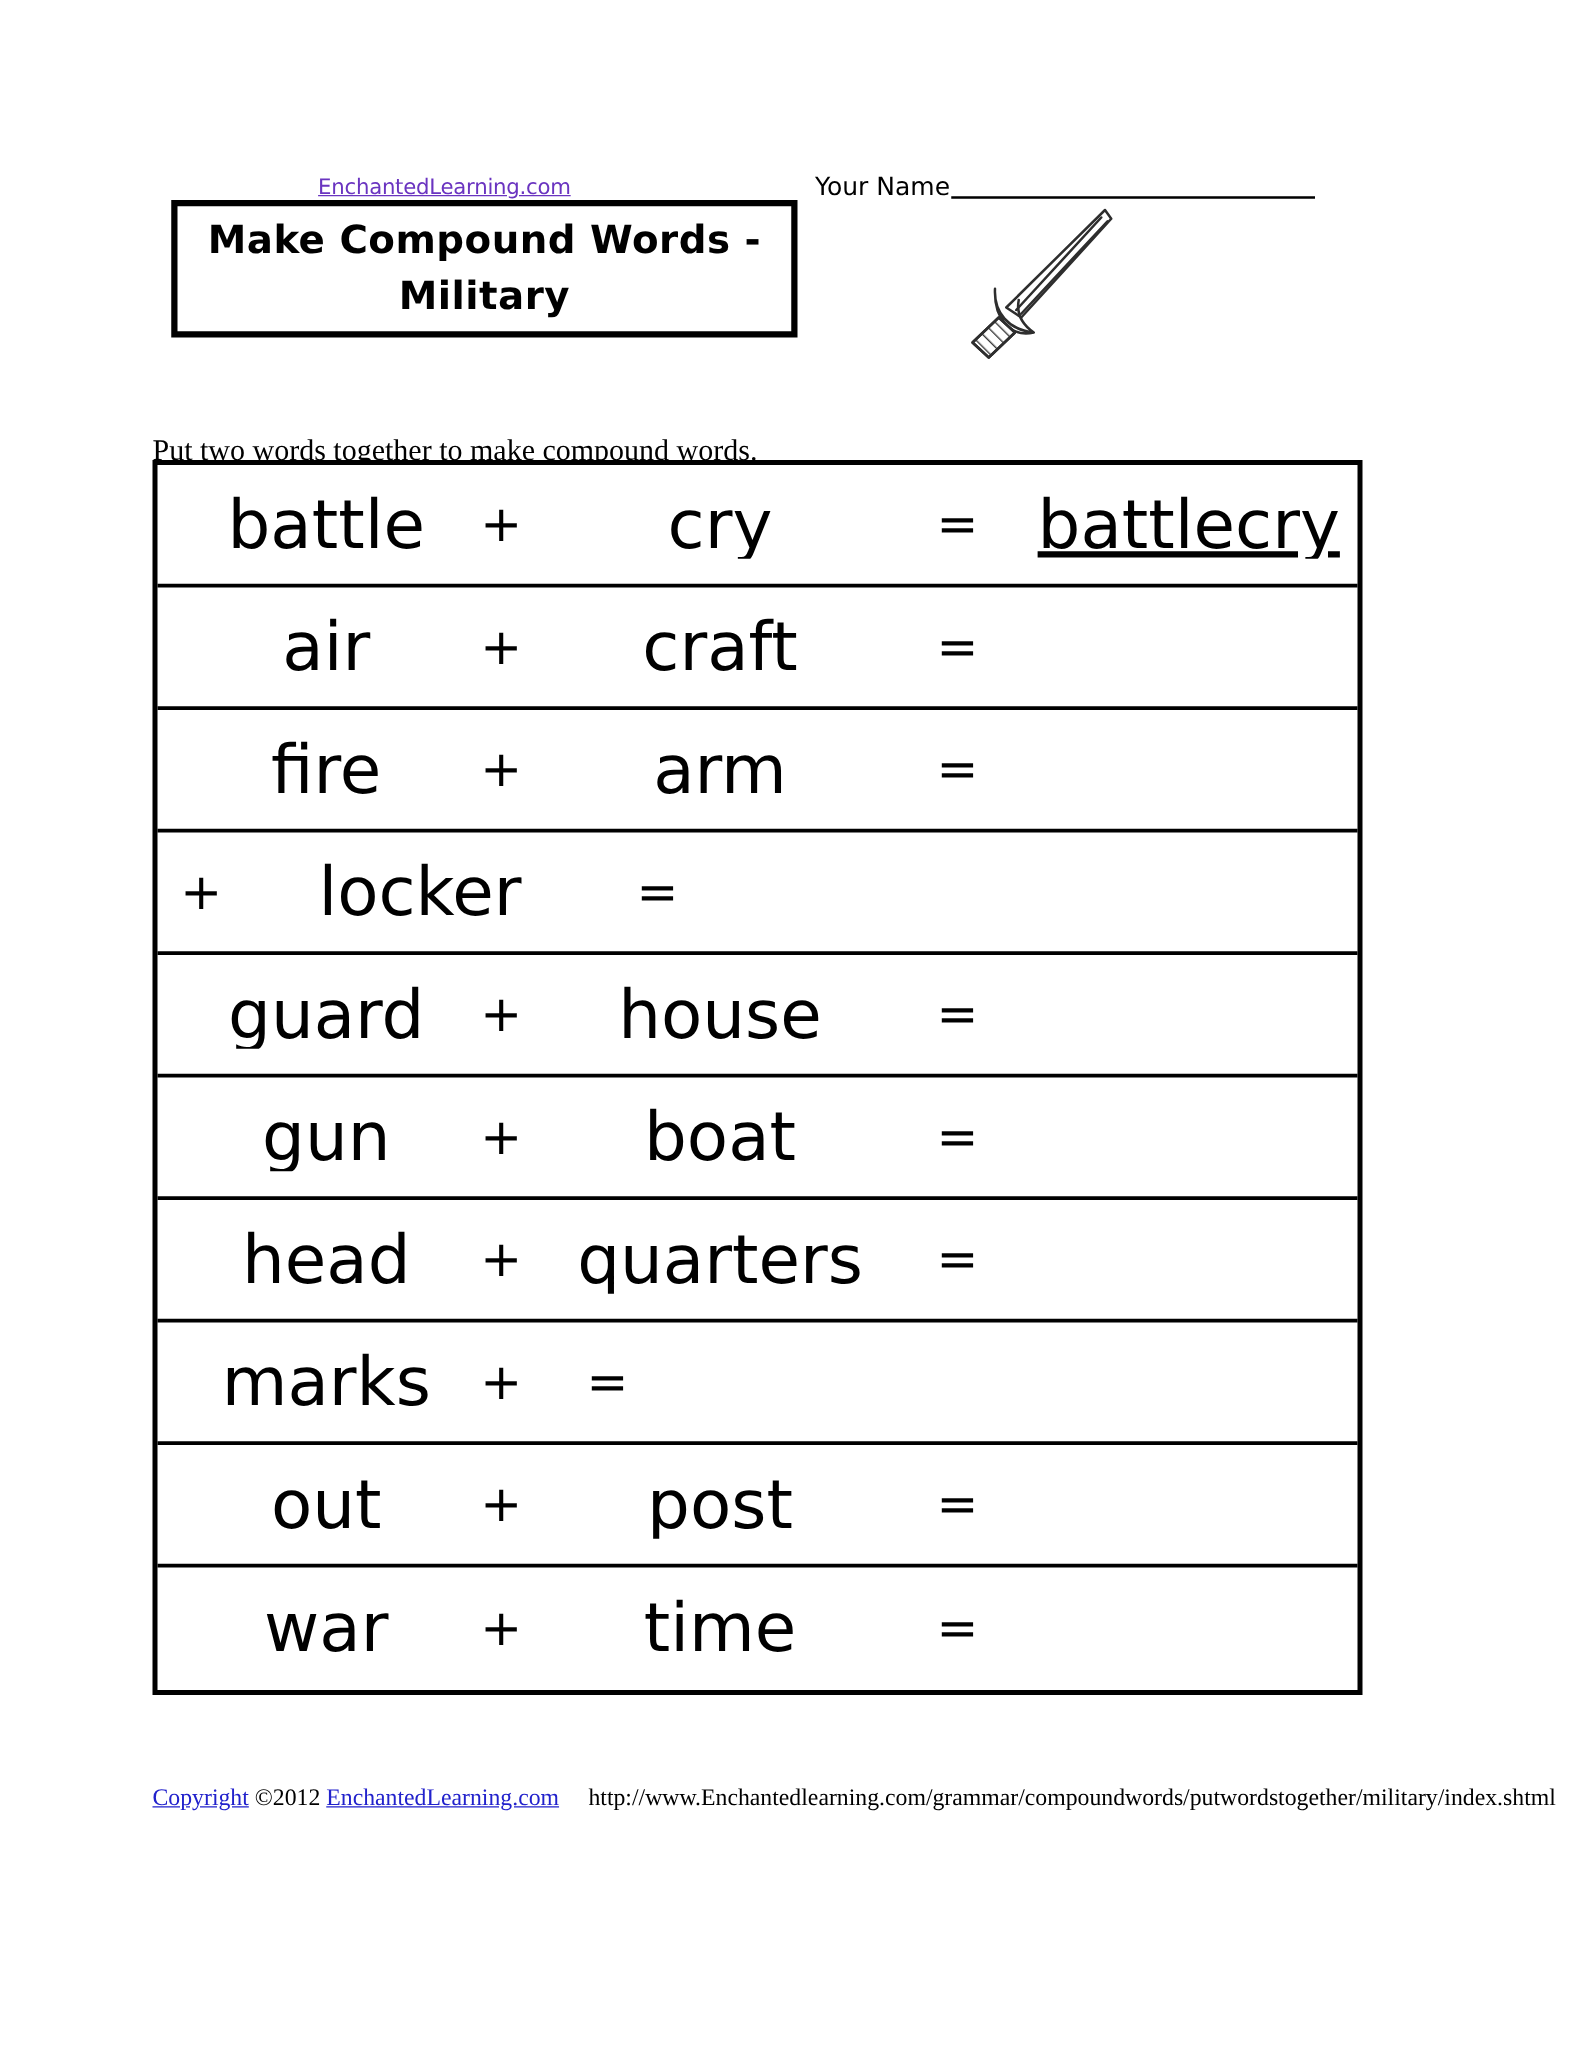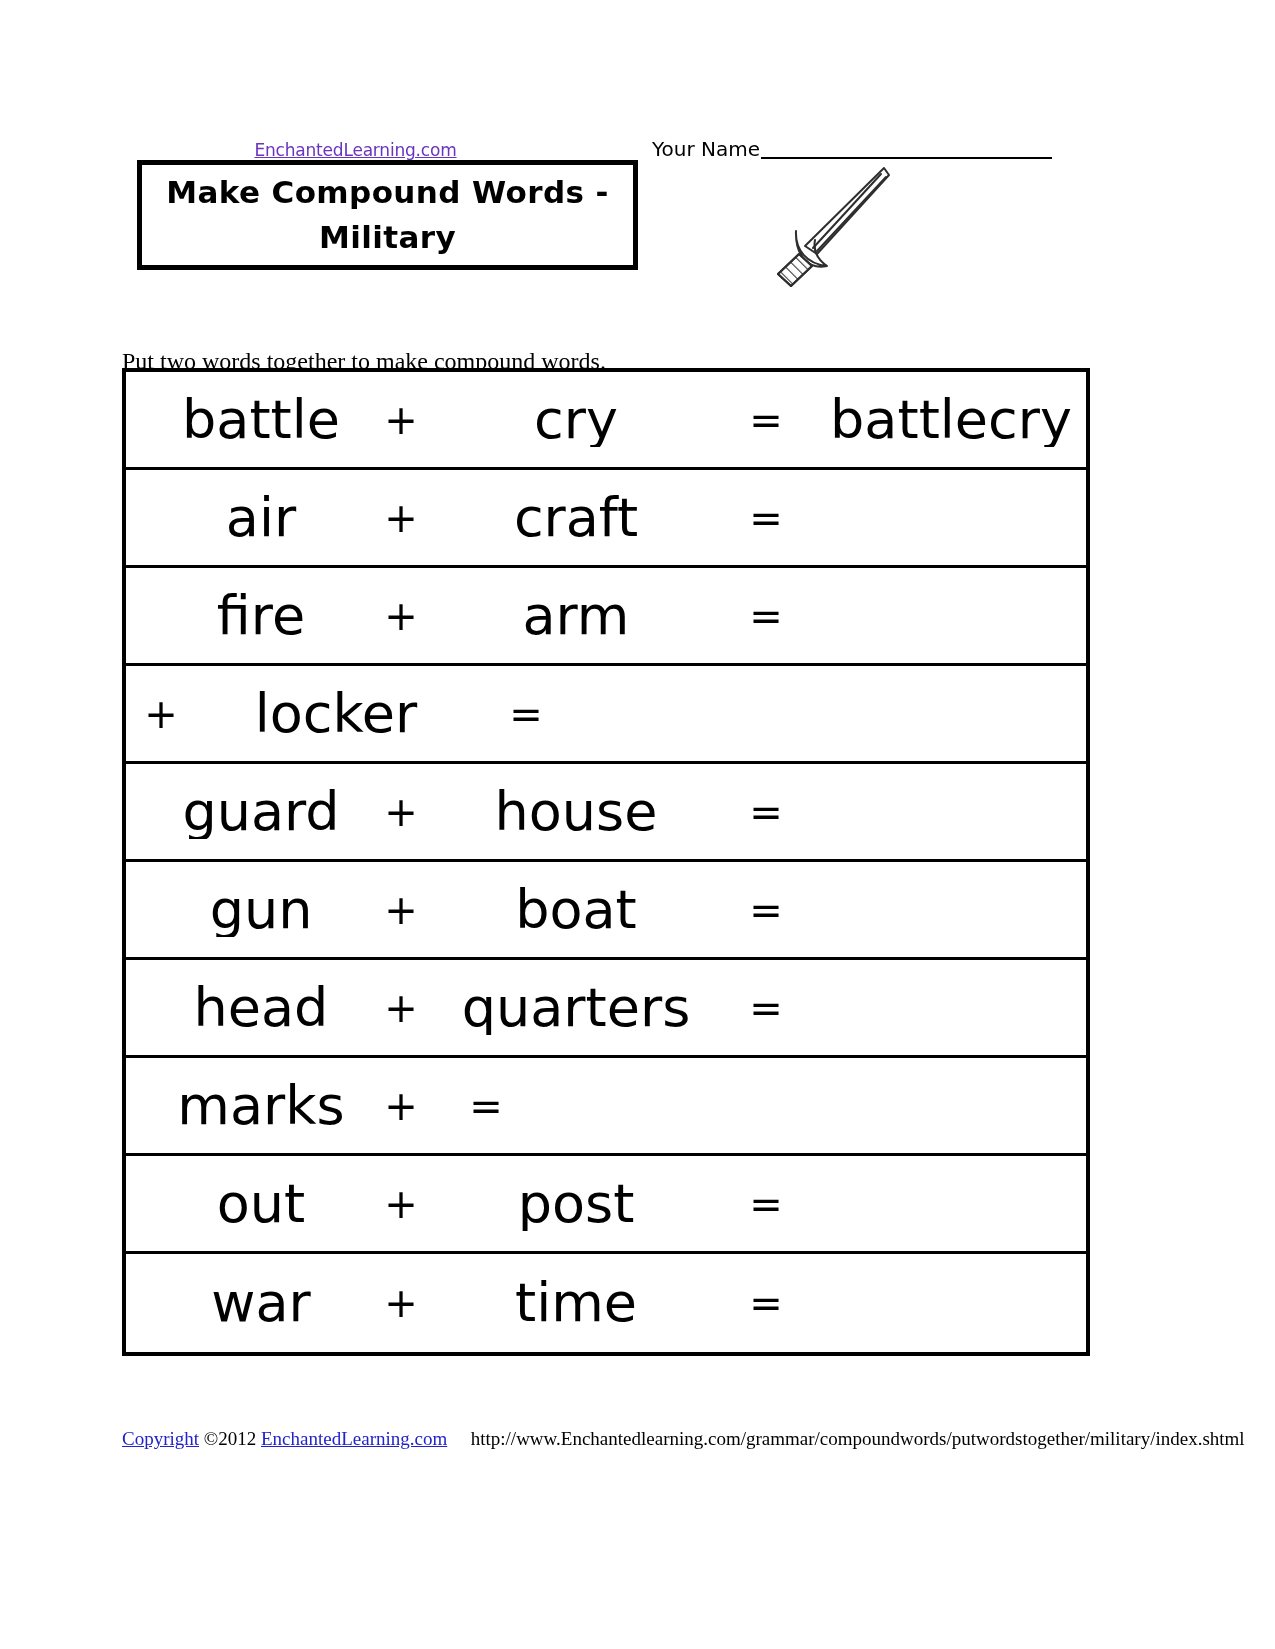--- a/index.html
+++ b/index.html
@@ -130,21 +130,21 @@
     color: #000000;
     text-align: center;
     line-height: 1;
     white-space: nowrap;
     overflow: hidden;
   }
   .c-word1 { width: 210px; margin-left: 30px; }
   .c-op    { width: 70px;  font-size: 40px; }
   .c-word2 { width: 280px; }
   .c-eq    { width: 100px; font-size: 40px; }
-  .c-answer{ flex: 1; }
+  .c-answer{ flex: 1; text-decoration: underline; }
 
   
   #footer {
     position: absolute;
     left: 122px;
     top: 1428px;
     width: 1000px;
     font-family: "Liberation Serif", "DejaVu Serif", serif;
     font-size: 19px;
     color: #000000;

